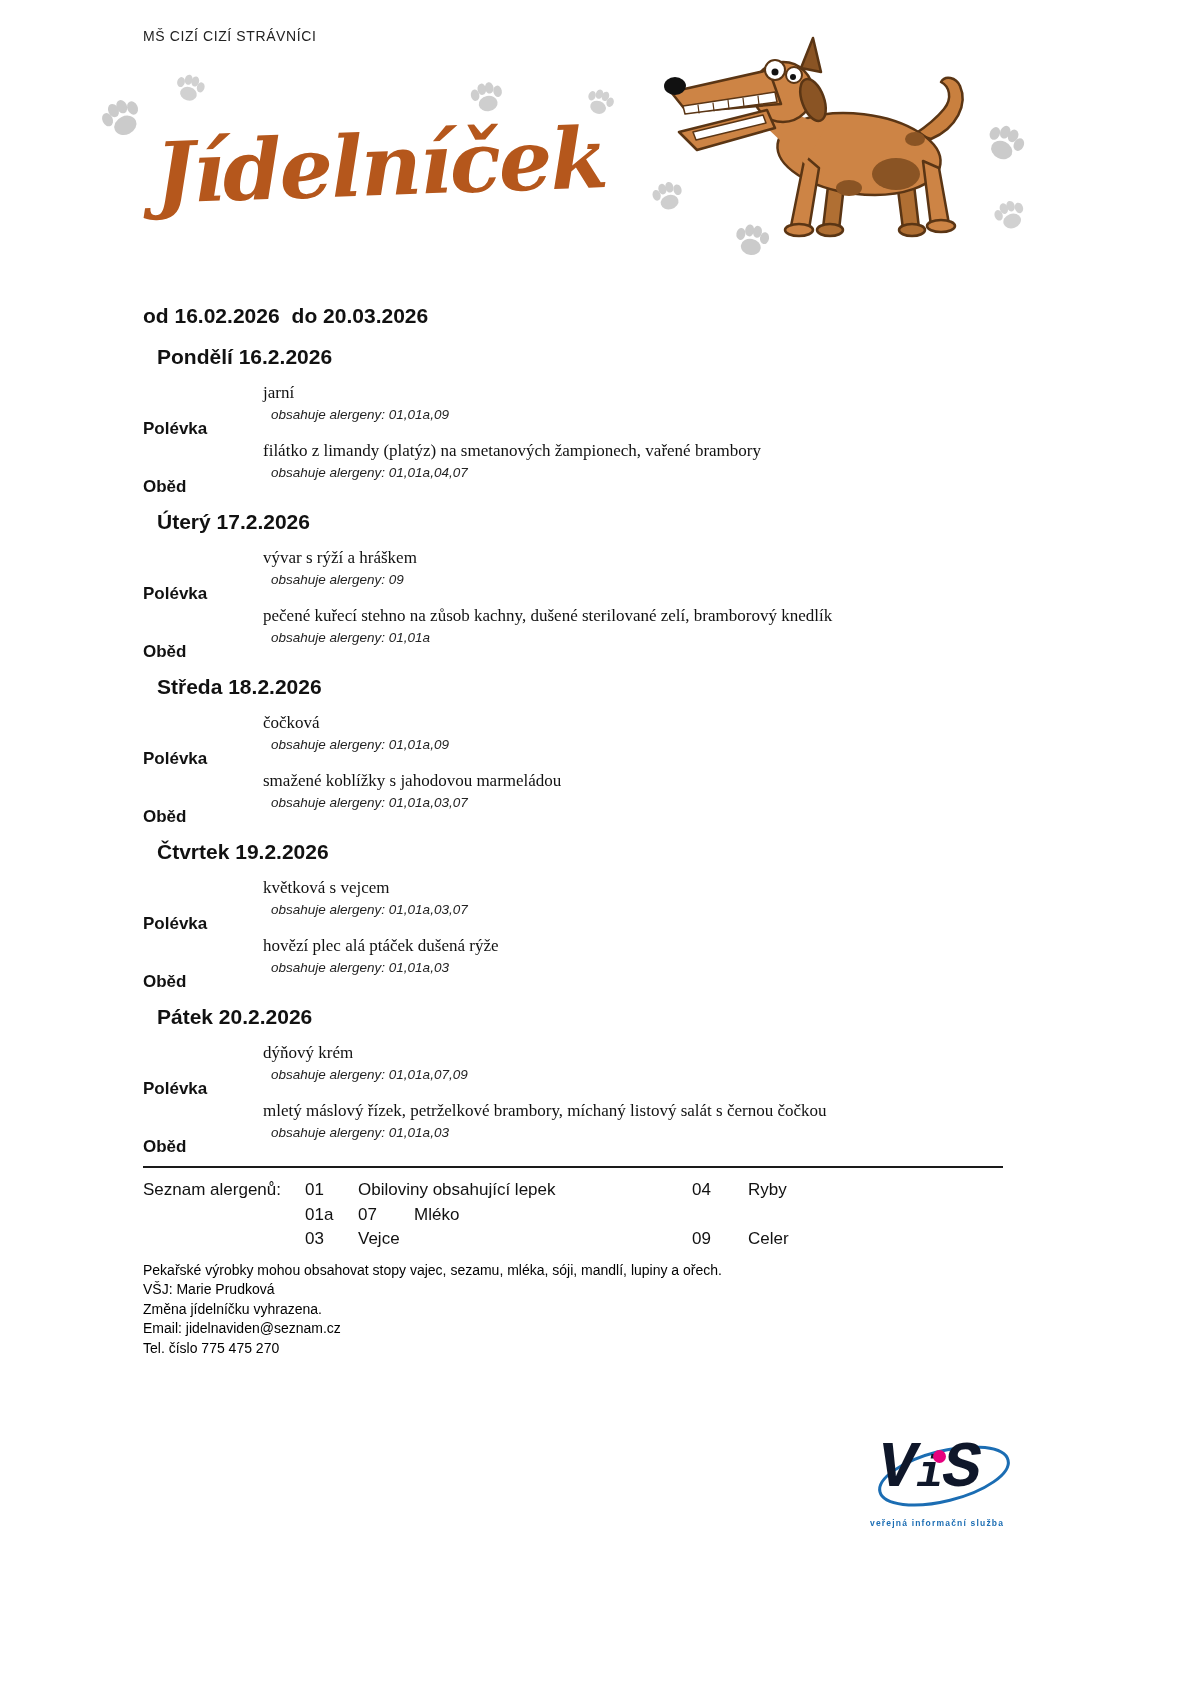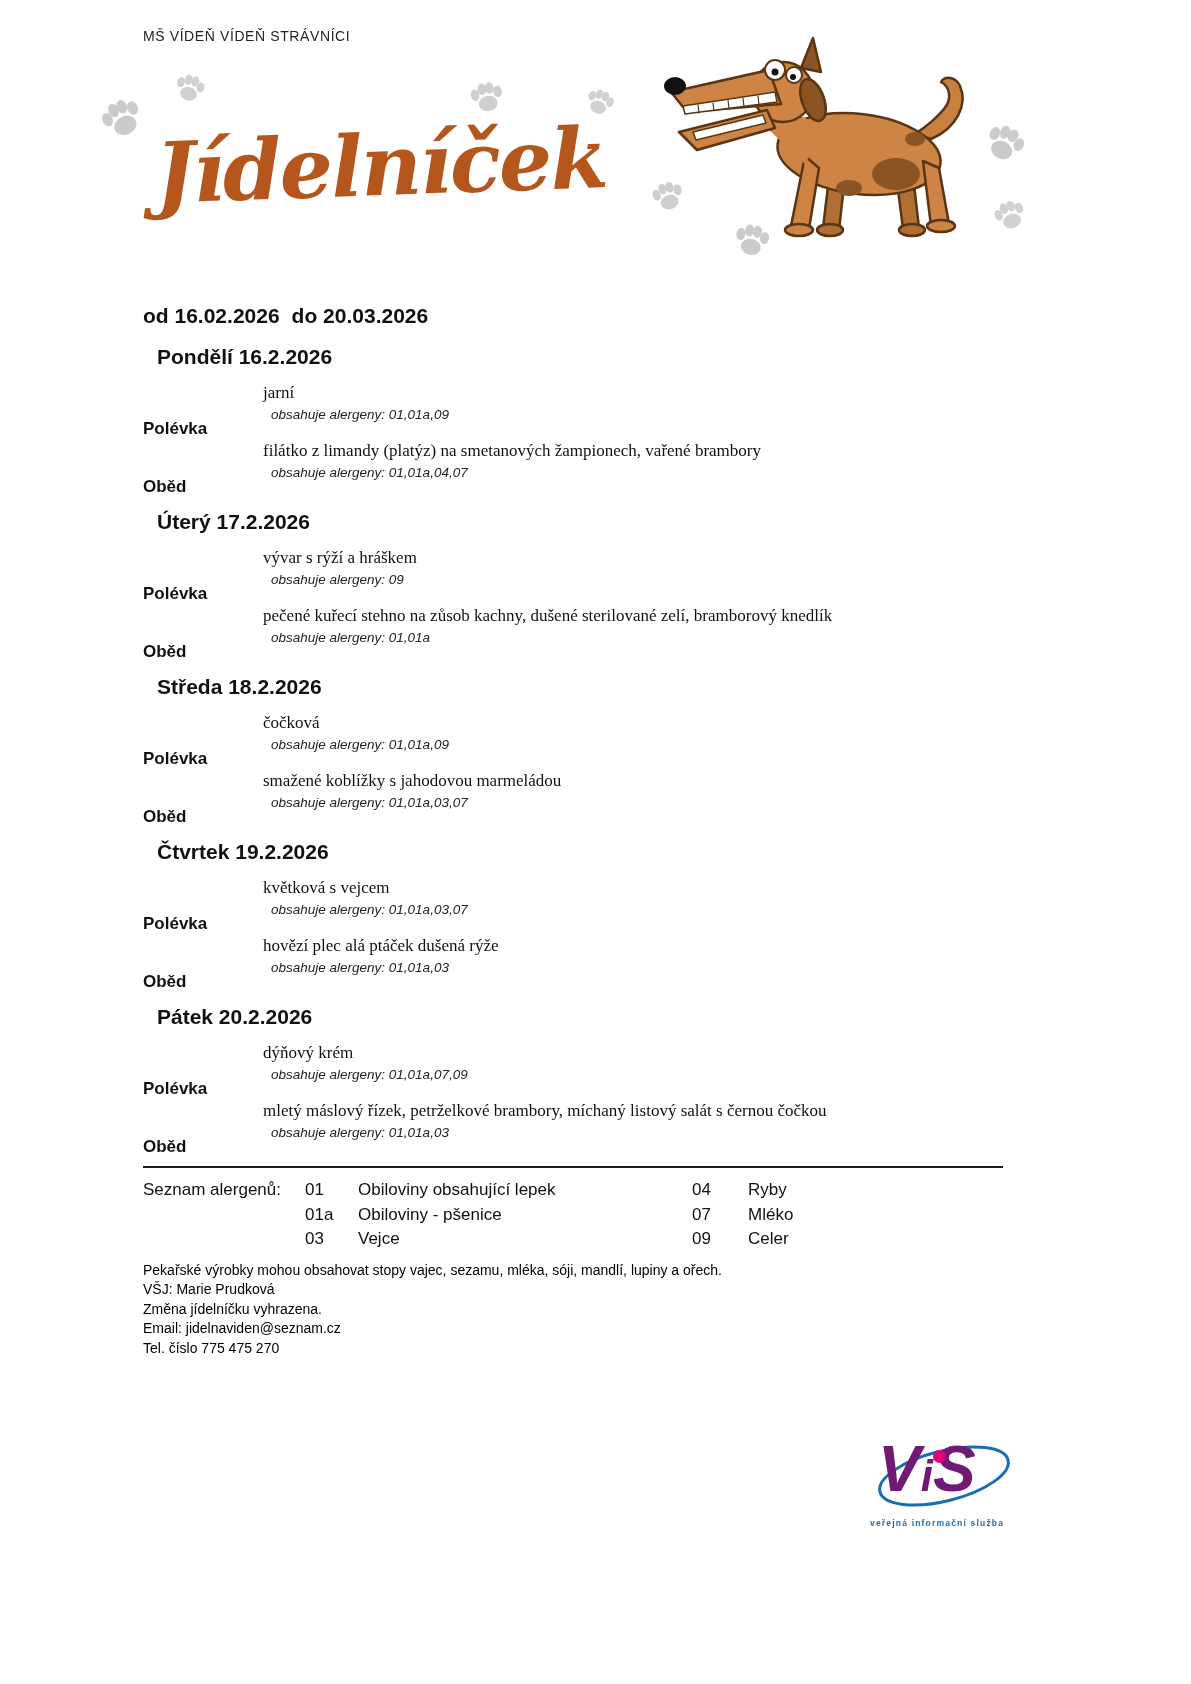--- a/index.html
+++ b/index.html
@@ -46,22 +46,22 @@
   .legend-name { width:334px; }
   .legend-code-r { width:56px; }
   .legend-name-r { flex:1; }
 
   .footer { margin-top:9px; font-size:14px; line-height:19.5px; color:#000000; }
 
   .vis-logo { position:absolute; left:868px; top:1430px; width:155px; height:108px; }
   .vis-swoosh { position:absolute; left:0; top:2px; width:152px; height:86px; }
   .vis-text {
     position:absolute; left:10px; top:-4px;
-    font-family:Liberation Sans, sans-serif; font-style:italic; font-weight:bold;
-    color:#701a75; font-size:64px; line-height:86px; white-space:nowrap;
+    font-family:Liberation Mono, monospace; font-style:italic; font-weight:bold;
+    color:#0f172a; font-size:64px; line-height:86px; white-space:nowrap;
   }
   .vis-i { font-size:44px; }
   .vis-dot { position:absolute; width:13px; height:13px; border-radius:50%; background:#e6007e; left:55px; top:24px; }
   .vis-sub {
     position:absolute; left:2px; top:88px; white-space:nowrap;
     font-size:8.5px; color:#1b6db3; letter-spacing:0.14em; font-weight:bold;
   }
 </style>
 </head>
 <body>
@@ -81,21 +81,21 @@
     <use href="#paw" transform="translate(122,118) rotate(-25) scale(1.15)" opacity="0.9"></use>
     <use href="#paw" transform="translate(190,88) rotate(15) scale(0.85)" opacity="0.8"></use>
     <use href="#paw" transform="translate(487,97) rotate(-10) scale(0.95)" opacity="0.85"></use>
     <use href="#paw" transform="translate(600,102) rotate(20) scale(0.8)" opacity="0.8"></use>
     <use href="#paw" transform="translate(668,196) rotate(-15) scale(0.9)" opacity="0.85"></use>
     <use href="#paw" transform="translate(752,240) rotate(10) scale(1.0)" opacity="0.9"></use>
     <use href="#paw" transform="translate(1005,143) rotate(25) scale(1.1)" opacity="0.9"></use>
     <use href="#paw" transform="translate(1010,215) rotate(-20) scale(0.9)" opacity="0.8"></use>
   </svg>
 
-  <div class="org-line">MŠ VÍDEŇ VÍDEŇ STRÁVNÍCI</div>
+  <div class="org-line">MŠ CIZÍ CIZÍ STRÁVNÍCI</div>
 
   <div class="title">Jídelníček</div>
 
   <div class="dog-wrap">
     <svg viewBox="0 0 330 215" width="330" height="215" aria-hidden="true">
       <g stroke="#5a3514" stroke-width="2.5" stroke-linejoin="round" stroke-linecap="round">
 
         <path d="M268,103 C294,92 305,68 297,50 C293,41 282,39 278,46 C286,50 290,62 281,73 C272,84 258,94 252,98 Z" fill="#c9803f"></path>
 
         <path d="M168,125 L160,192 L176,194 L182,140 Z" fill="#b06f33"></path>
@@ -249,21 +249,20 @@
       <div class="legend-row">
         <div class="legend-label">Seznam alergenů:</div>
         <div class="legend-code">01</div>
         <div class="legend-name">Obiloviny obsahující lepek</div>
         <div class="legend-code-r">04</div>
         <div class="legend-name-r">Ryby</div>
       </div>
       <div class="legend-row">
         <div class="legend-label"></div>
         <div class="legend-code">01a</div>
-        <div class="legend-name">Obiloviny - pšenice</div>
         <div class="legend-code-r">07</div>
         <div class="legend-name-r">Mléko</div>
       </div>
       <div class="legend-row">
         <div class="legend-label"></div>
         <div class="legend-code">03</div>
         <div class="legend-name">Vejce</div>
         <div class="legend-code-r">09</div>
         <div class="legend-name-r">Celer</div>
       </div>

